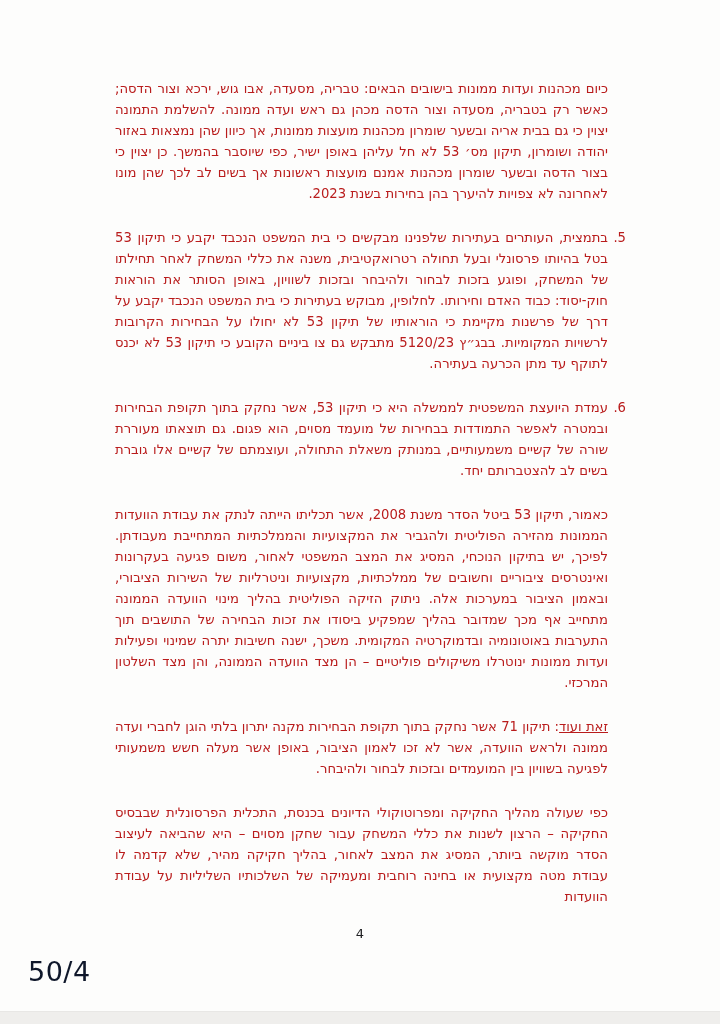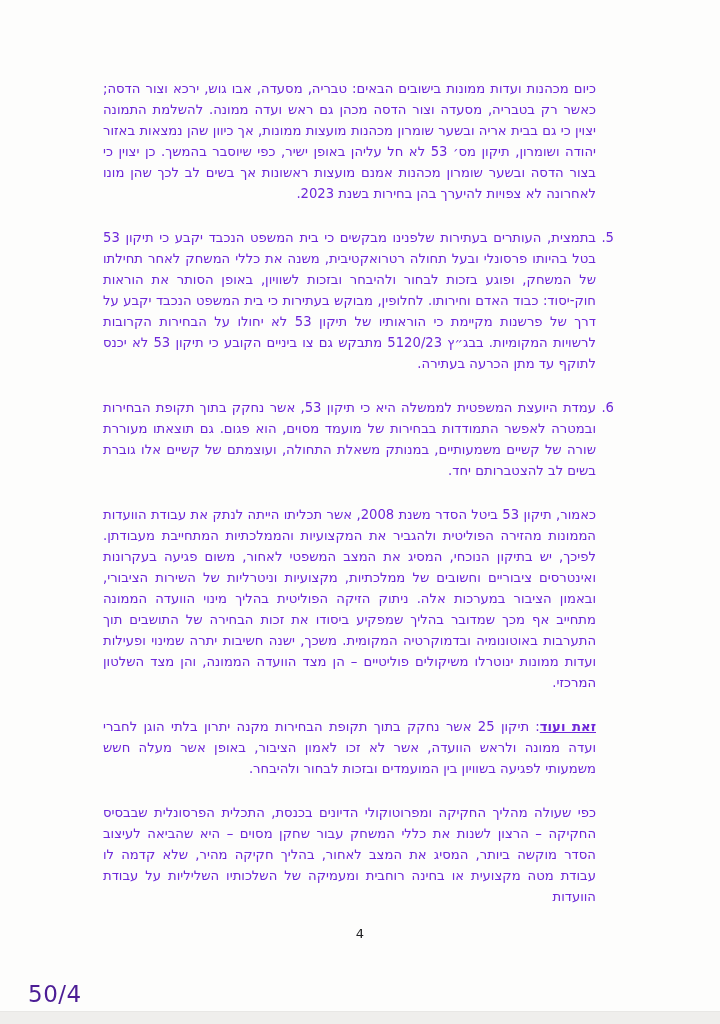--- a/index.html
+++ b/index.html
@@ -14,61 +14,61 @@
     position: absolute;
     top: 0; left: 0;
     width: 720px;
     height: 1024px;
     background: #fdfdfc;
     overflow: hidden;
   }
   .scan {
     position: absolute;
     top: 78px;
-    right: 106px;
+    right: 94px;
     width: 511px;
     direction: rtl;
     unicode-bidi: embed;
     font-size: 13.2px;
     line-height: 21px;
-    color: #6d28d9;
+    color: #b91c1c;
     text-align: justify;
   }
   .para-row {
     display: flex;          
     margin: 0 0 23px 0;
   }
   .para-num {
     flex: 0 0 18px;
     width: 18px;
     text-align: start;      
     white-space: nowrap;
   }
   .para-text {
     flex: 1 1 auto;
     text-align: justify;
   }
   .run-bold { font-weight: normal; }
-  .run-underline { text-decoration: underline; font-weight: bold; }
+  .run-underline { text-decoration: underline; }
   .page-number {
     position: absolute;
     top: 926px;
     left: 0;
     right: 0;
     text-align: center;
     font-size: 13px;
     color: #202023;
   }
   .viewer-indicator {
     position: absolute;
     left: 28px;
-    top: 979px;
-    font-size: 23px;
+    top: 957px;
+    font-size: 27px;
     line-height: 30px;
-    color: #4c1d95;
+    color: #0f172a;
     direction: ltr;
     letter-spacing: 0.5px;
   }
   .viewer-bar {
     position: absolute;
     left: 0;
     right: 0;
     bottom: 0;
     height: 12px;
     background: #efeeec;
@@ -91,21 +91,21 @@
       <div class="para-row">
         <span class="para-num">6.</span>
         <div class="para-text"><span class="run-bold">עמדת היועצת המשפטית לממשלה היא כי תיקון 53, אשר נחקק בתוך תקופת הבחירות ובמטרה לאפשר התמודדות בבחירות של מועמד מסוים, הוא פגום. גם תוצאתו מעוררת שורה של קשיים משמעותיים, במנותק משאלת התחולה, ועוצמתם של קשיים אלו גוברת בשים לב להצטברותם יחד.</span></div>
       </div>
       <div class="para-row">
         <span class="para-num"></span>
         <div class="para-text"><span class="run-regular">כאמור, תיקון 53 ביטל הסדר משנת 2008, אשר תכליתו הייתה לנתק את עבודת הוועדות הממונות מהזירה הפוליטית ולהגביר את המקצועיות והממלכתיות המתחייבת מעבודתן. לפיכך, יש בתיקון הנוכחי, המסיג את המצב המשפטי לאחור, משום </span><span class="run-bold">פגיעה בעקרונות ואינטרסים ציבוריים וחשובים של ממלכתיות, מקצועיות וניטרליות של השירות הציבורי, ובאמון הציבור במערכות אלה.</span><span class="run-regular"> ניתוק הזיקה הפוליטית בהליך מינוי הוועדה הממונה מתחייב אף מכך שמדובר בהליך שמפקיע ביסודו את זכות הבחירה של התושבים תוך התערבות באוטונומיה ובדמוקרטיה המקומית. משכך, ישנה חשיבות יתרה שמינוי ופעילות ועדות ממונות ינוטרלו משיקולים פוליטיים – הן מצד הוועדה הממונה, והן מצד השלטון המרכזי.</span></div>
       </div>
       <div class="para-row">
         <span class="para-num"></span>
-        <div class="para-text"><span class="run-underline">זאת ועוד</span><span class="run-regular">: תיקון 25 אשר נחקק בתוך תקופת הבחירות מקנה יתרון בלתי הוגן לחברי ועדה ממונה ולראש הוועדה, אשר לא זכו לאמון הציבור, </span><span class="run-bold">באופן אשר מעלה חשש משמעותי לפגיעה בשוויון בין המועמדים ובזכות לבחור ולהיבחר.</span></div>
+        <div class="para-text"><span class="run-underline">זאת ועוד</span><span class="run-regular">: תיקון 71 אשר נחקק בתוך תקופת הבחירות מקנה יתרון בלתי הוגן לחברי ועדה ממונה ולראש הוועדה, אשר לא זכו לאמון הציבור, </span><span class="run-bold">באופן אשר מעלה חשש משמעותי לפגיעה בשוויון בין המועמדים ובזכות לבחור ולהיבחר.</span></div>
       </div>
       <div class="para-row">
         <span class="para-num"></span>
         <div class="para-text"><span class="run-regular">כפי שעולה מהליך החקיקה ומפרוטוקולי הדיונים בכנסת, התכלית הפרסונלית שבבסיס החקיקה – הרצון לשנות את כללי המשחק עבור שחקן מסוים – היא שהביאה לעיצוב הסדר מוקשה ביותר, המסיג את המצב לאחור, בהליך חקיקה מהיר, שלא קדמה לו עבודת מטה מקצועית או בחינה רוחבית ומעמיקה של השלכותיו השליליות על עבודת הוועדות</span></div>
       </div>
     </div>
 
   <div class="page-number">4</div>
 
   <div class="viewer-indicator">50/4</div>

